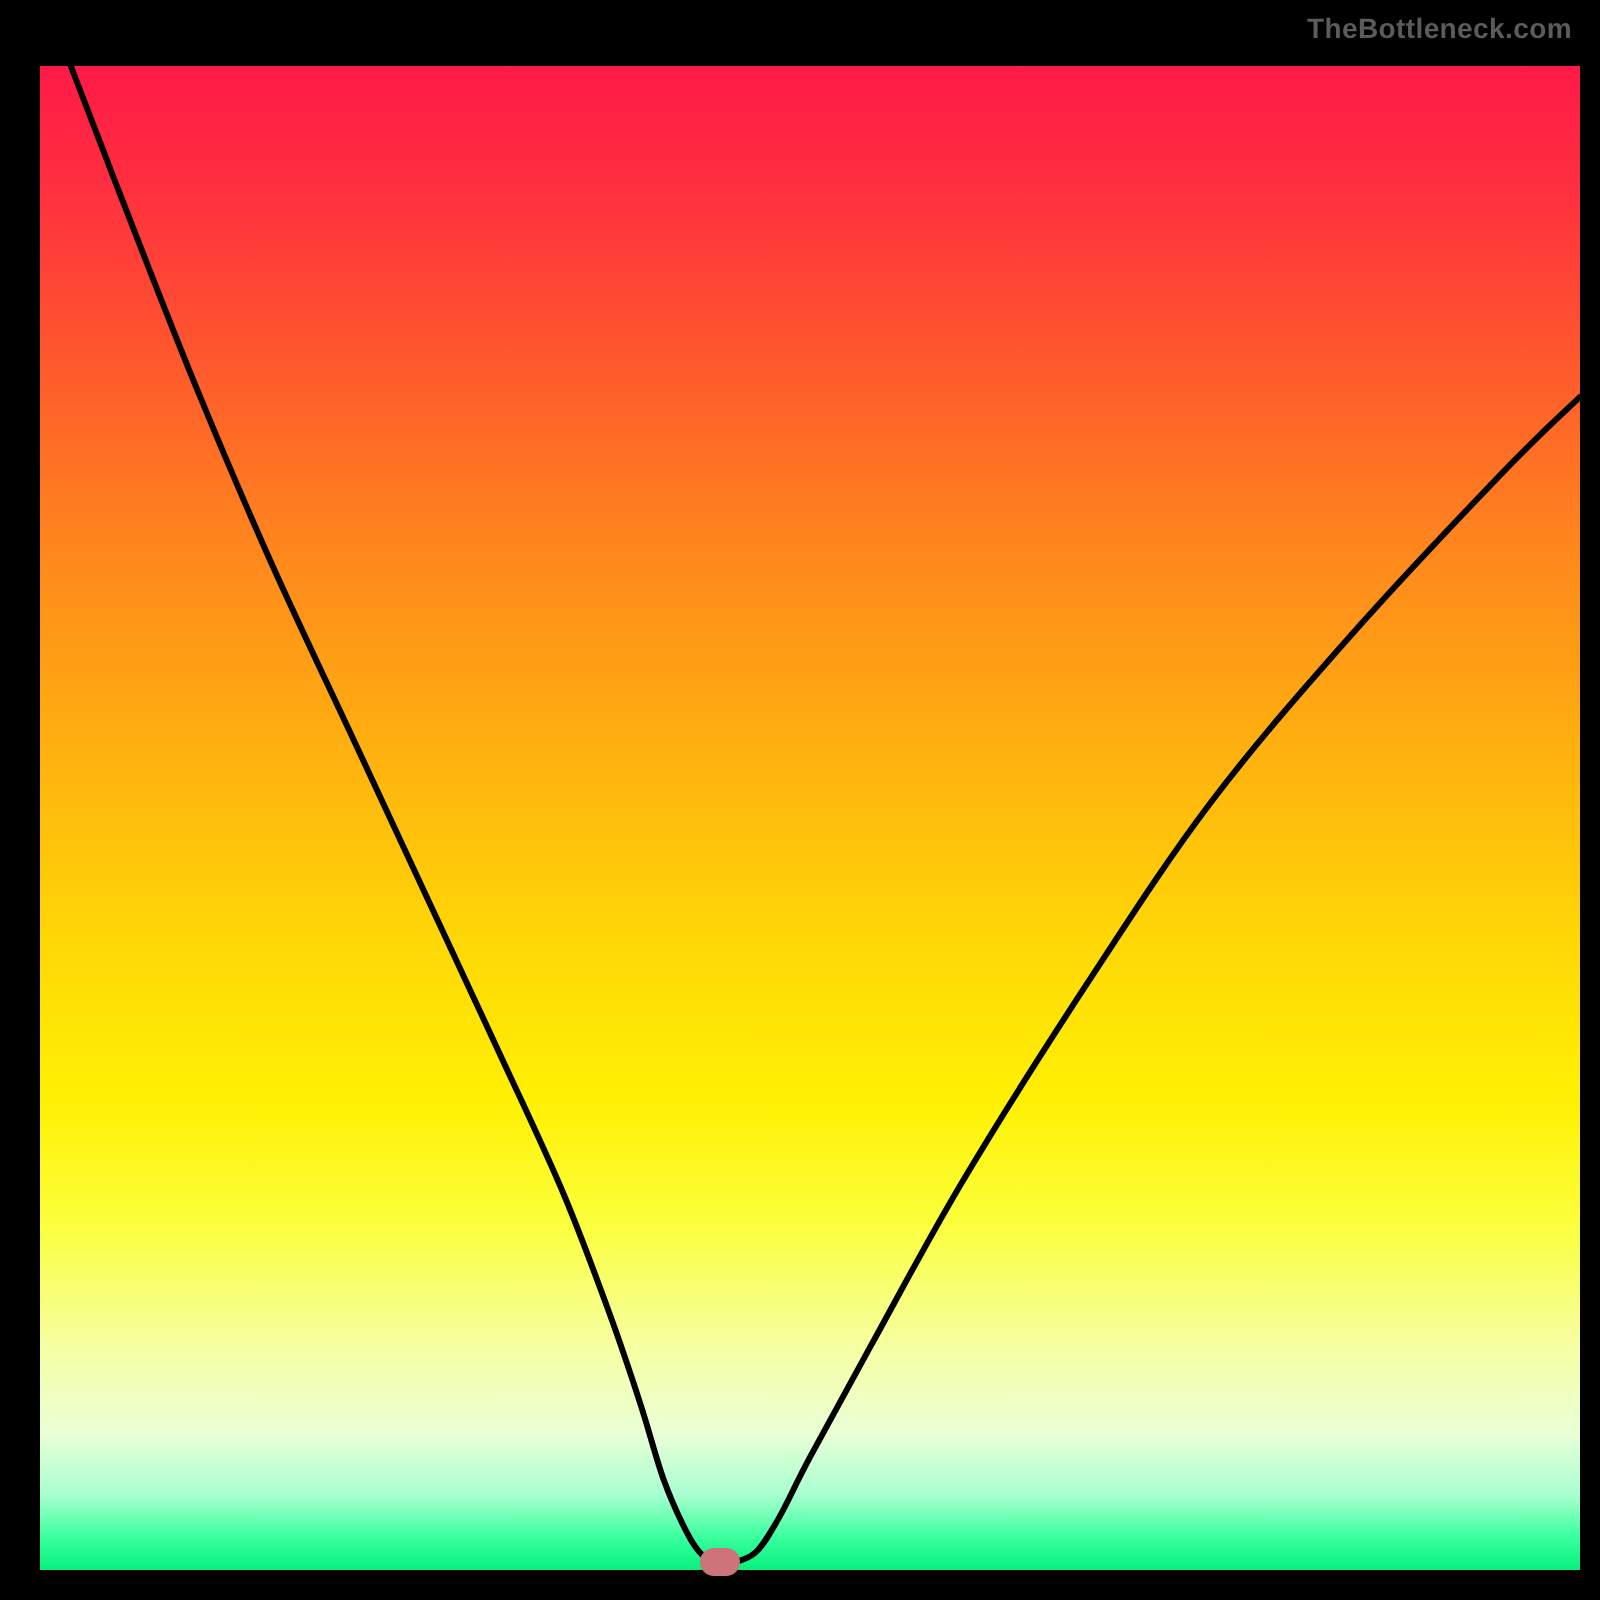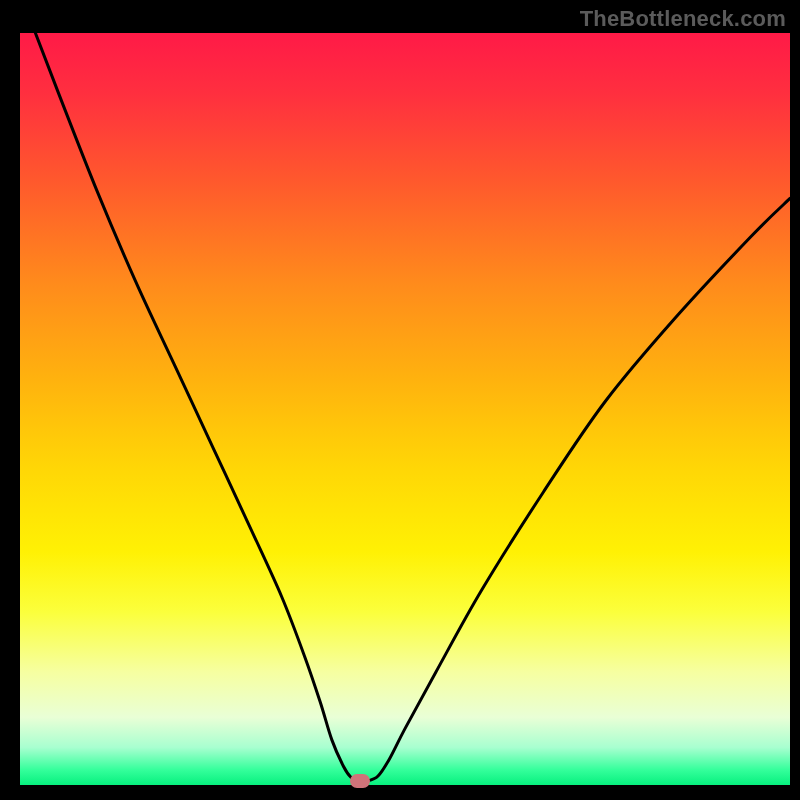--- a/index.html
+++ b/index.html
@@ -15,21 +15,21 @@
     position: relative;
     width: 800px;
     height: 800px;
     background: #000;
   }
   .watermark {
     position: absolute;
     top: 6px;
     right: 14px;
     color: #5b5b5b;
-    font-size: 22px;
+    font-size: 14px;
     font-weight: 600;
     letter-spacing: 0.2px;
     user-select: none;
   }
   .plot-area {
     position: absolute;
     left: 20px;
     top: 33px;
     width: 770px;
     height: 752px;

